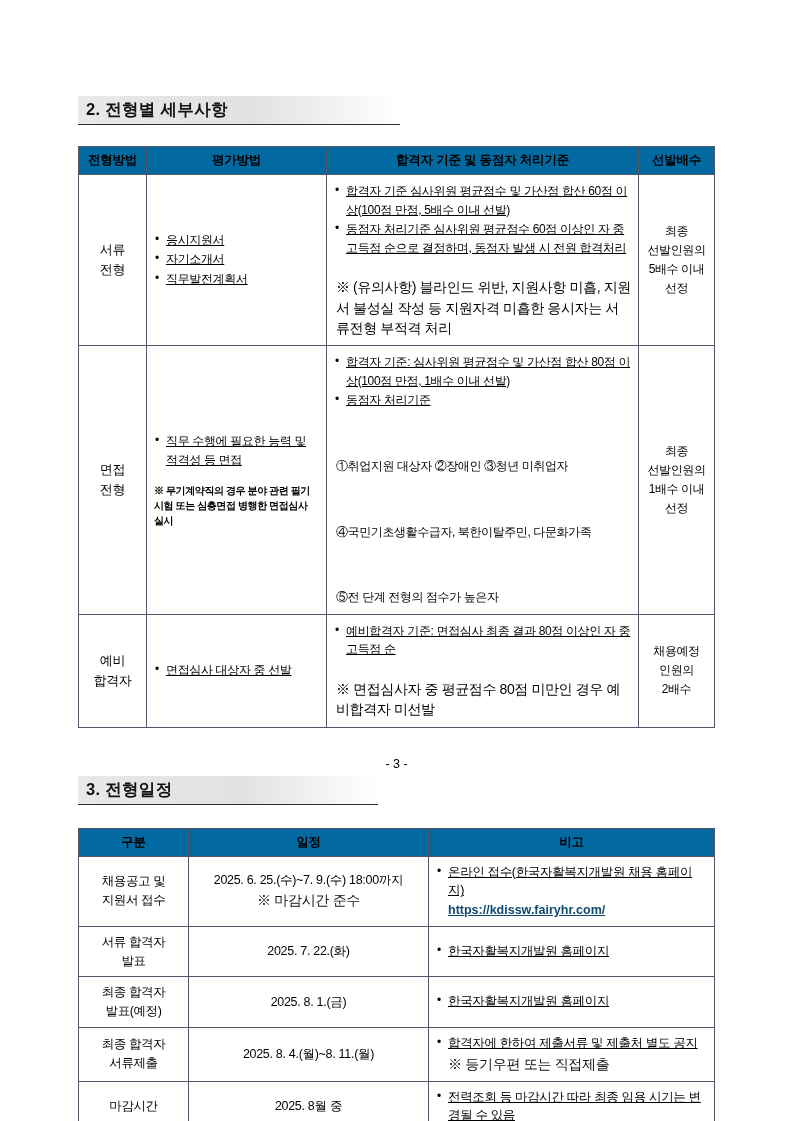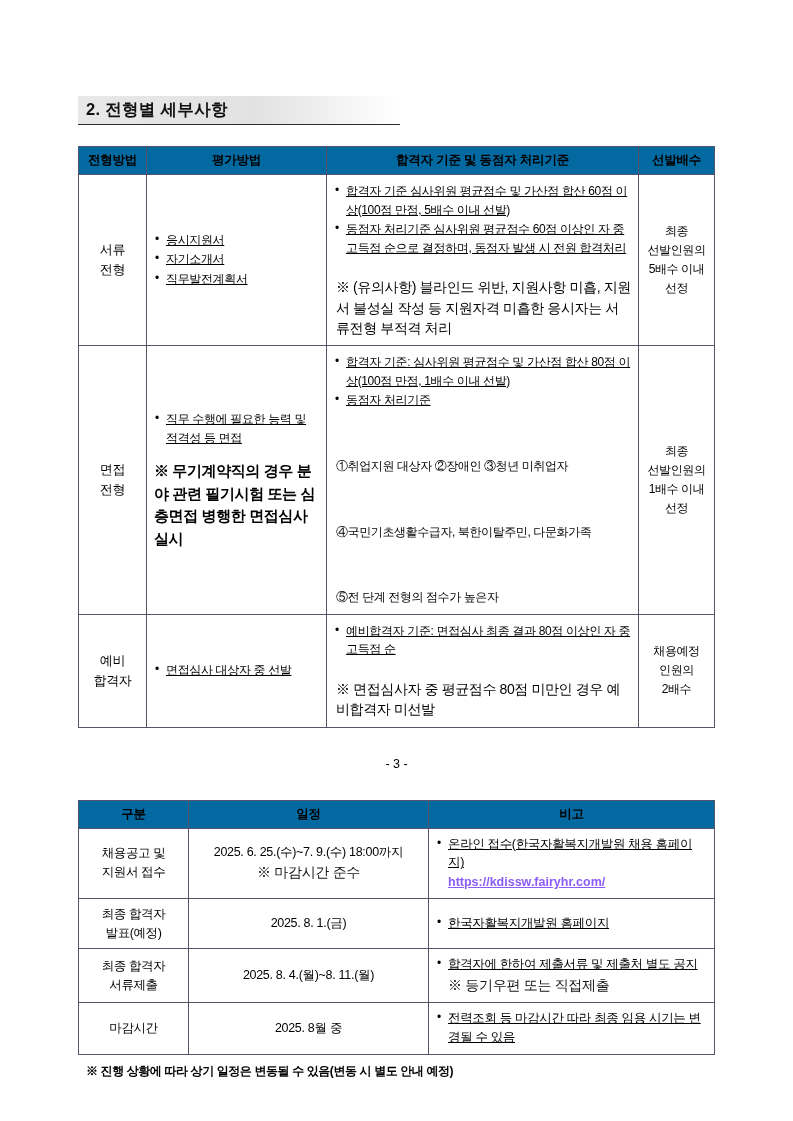--- a/index.html
+++ b/index.html
@@ -109,21 +109,21 @@
   }
   .note {
     font-size: 14px;
     line-height: 1.45;
     letter-spacing: -0.4px;
     padding-left: 2px;
     margin-top: 20px;
   }
   .bold-note {
     font-weight: bold;
-    font-size: 15px;
+    font-size: 10px;
     line-height: 1.5;
     letter-spacing: -0.4px;
     margin-top: 13px;
   }
   .circnum {
     letter-spacing: -0.4px;
     padding-left: 2px;
     margin-top: 47px;
   }
 
@@ -143,21 +143,21 @@
   }
   .t2 td.c-note {
     text-align: left;
   }
   .small-note {
     font-size: 14px;
     letter-spacing: -0.3px;
     color: #111;
   }
   .link {
-    color: #8b5cf6;
+    color: #0c4a6e;
     text-decoration: underline;
     font-weight: bold;
   }
   .footnote {
     margin-top: 8px;
     font-size: 12px;
     font-weight: bold;
     letter-spacing: -0.4px;
     padding-left: 8px;
   }
@@ -280,20 +280,24 @@
           <div>채용예정</div>
           <div>인원의</div>
           <div>2배수</div>
         </td>
       </tr>
     </tbody>
   </table>
 
   <div class="gap-b"></div>
 
+  <div class="section-head">
+    <div class="bar w2"></div>
+    <div class="title">3. 전형일정</div>
+  </div>
 
   <div class="gap-c"></div>
 
   <table class="t2">
     <colgroup>
       <col style="width:110px">
       <col style="width:240px">
       <col style="width:286px">
     </colgroup>
     <thead>
@@ -318,20 +322,32 @@
           <ul class="bul">
             <li>온라인 접수(한국자활복지개발원 채용 홈페이지)</li>
           </ul>
           <div style="padding-left:12px">
             <span class="link">https://kdissw.fairyhr.com/</span>
           </div>
         </td>
       </tr>
 
 
+      <tr>
+        <td class="c-div">
+          <div>서류 합격자</div>
+          <div>발표</div>
+        </td>
+        <td class="c-date">2025. 7. 22.(화)</td>
+        <td class="c-note">
+          <ul class="bul">
+            <li>한국자활복지개발원 홈페이지</li>
+          </ul>
+        </td>
+      </tr>
 
 
       <tr>
         <td class="c-div">
           <div>최종 합격자</div>
           <div>발표(예정)</div>
         </td>
         <td class="c-date">2025. 8. 1.(금)</td>
         <td class="c-note">
           <ul class="bul">

